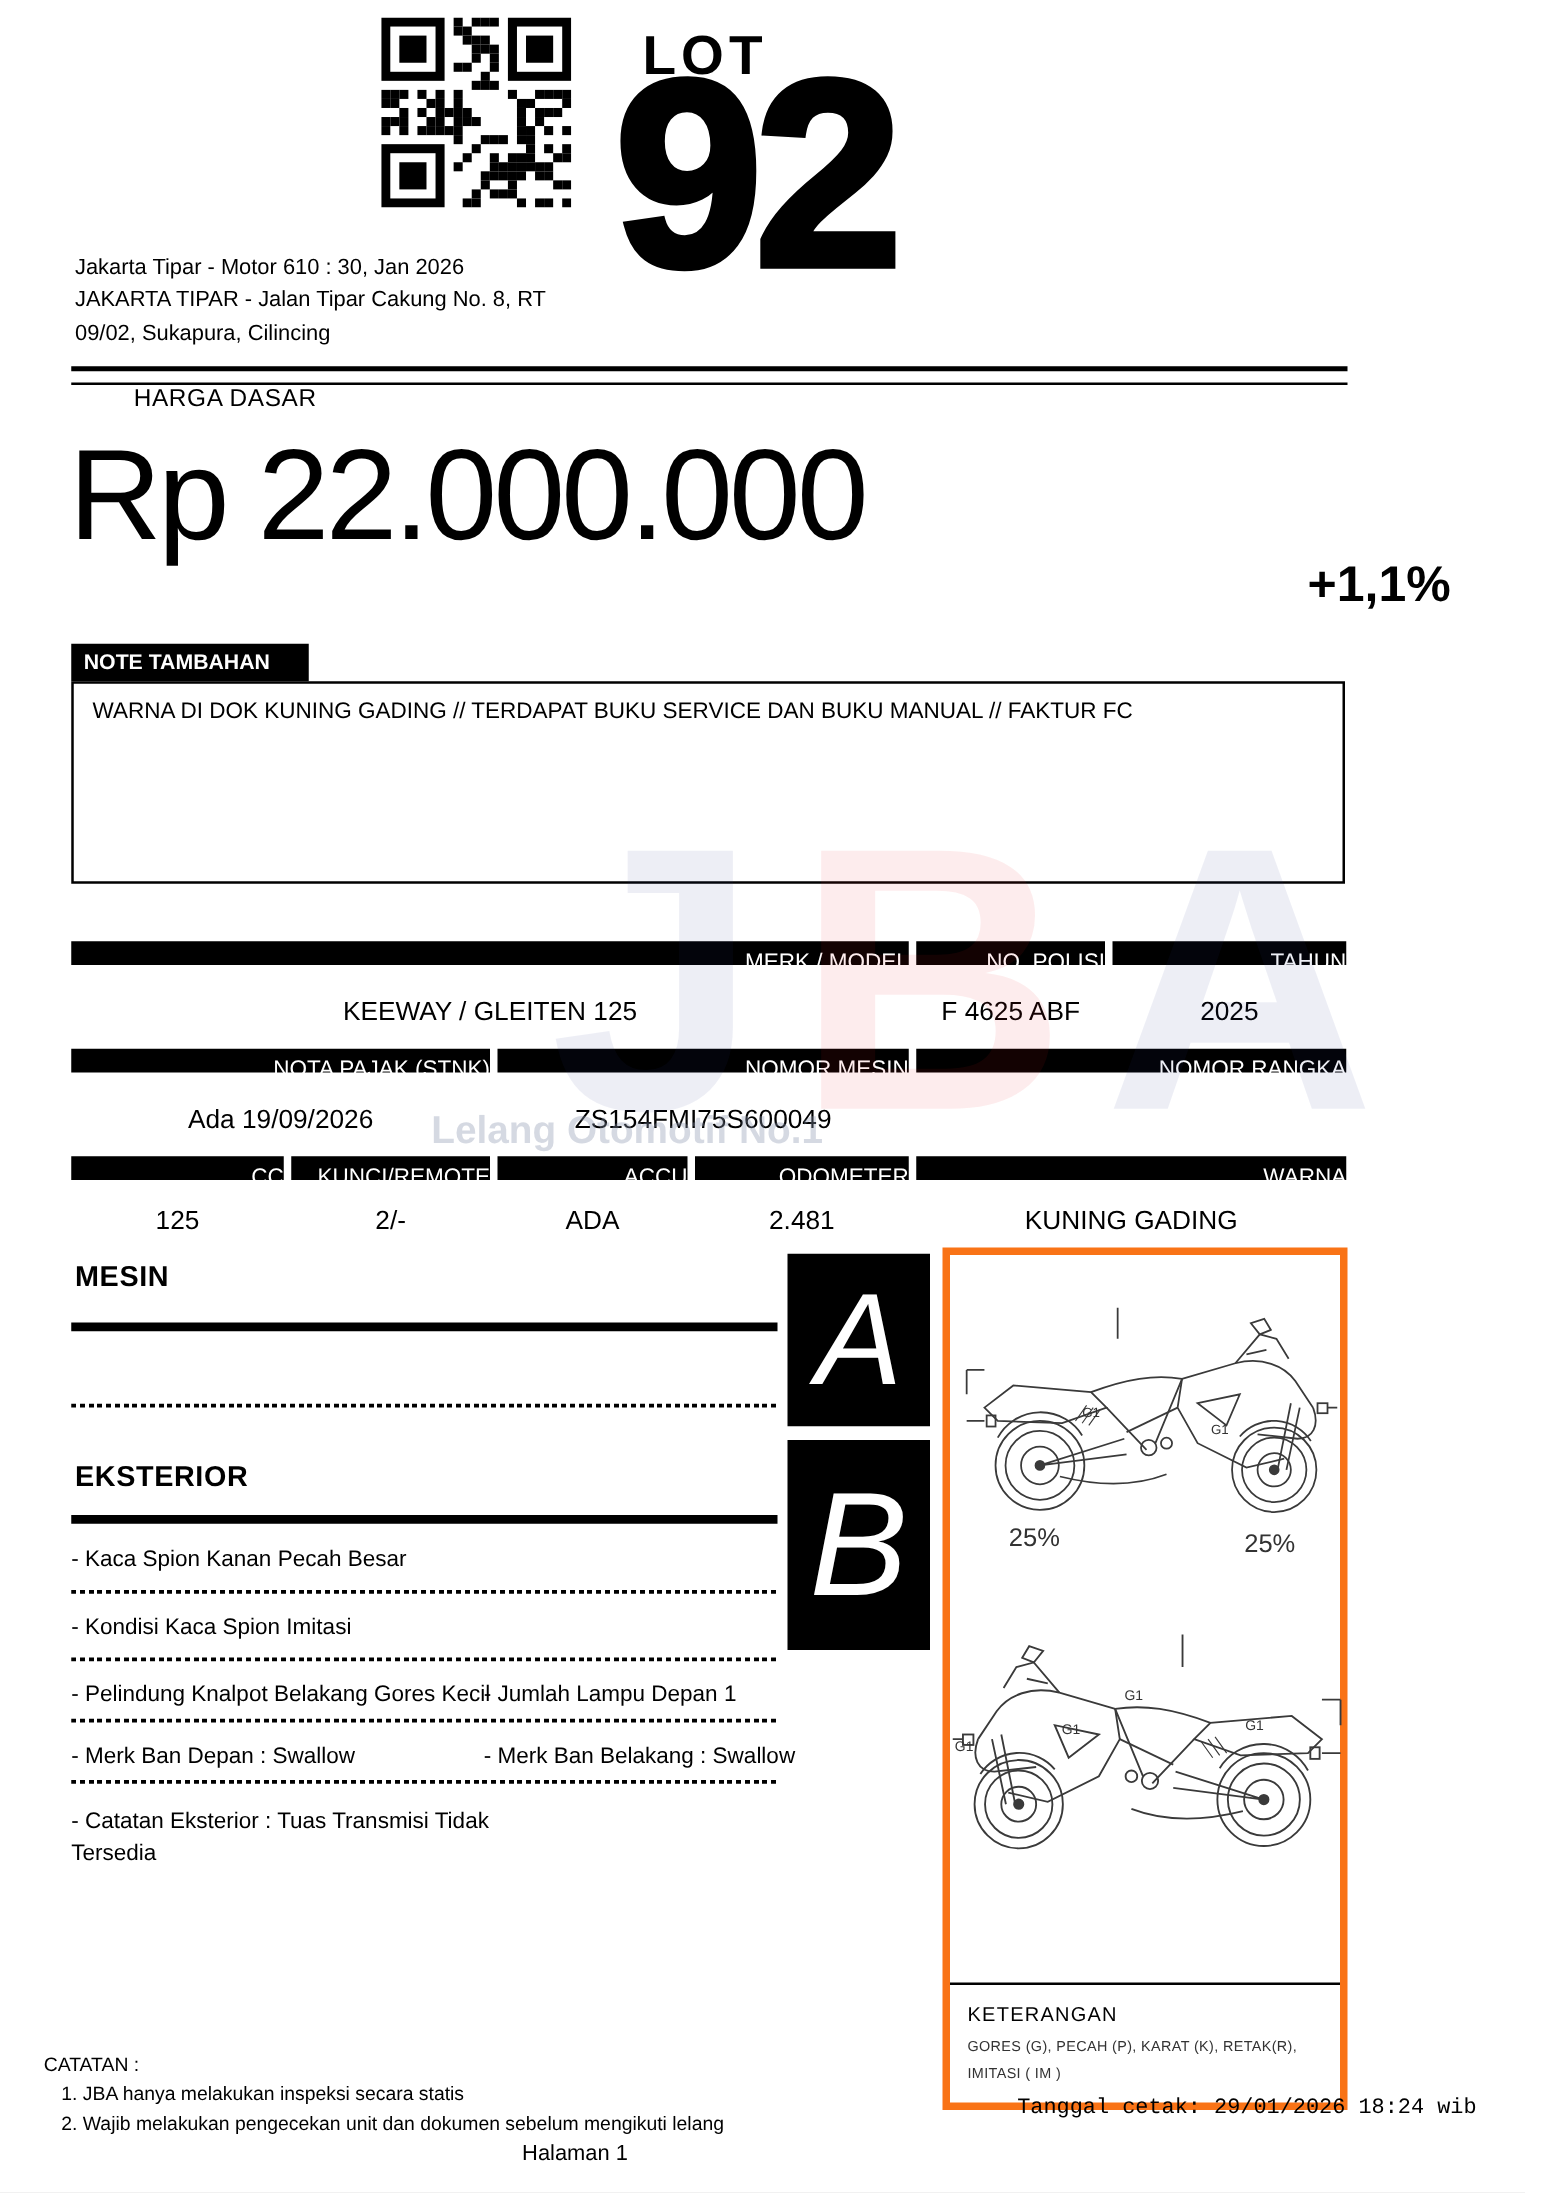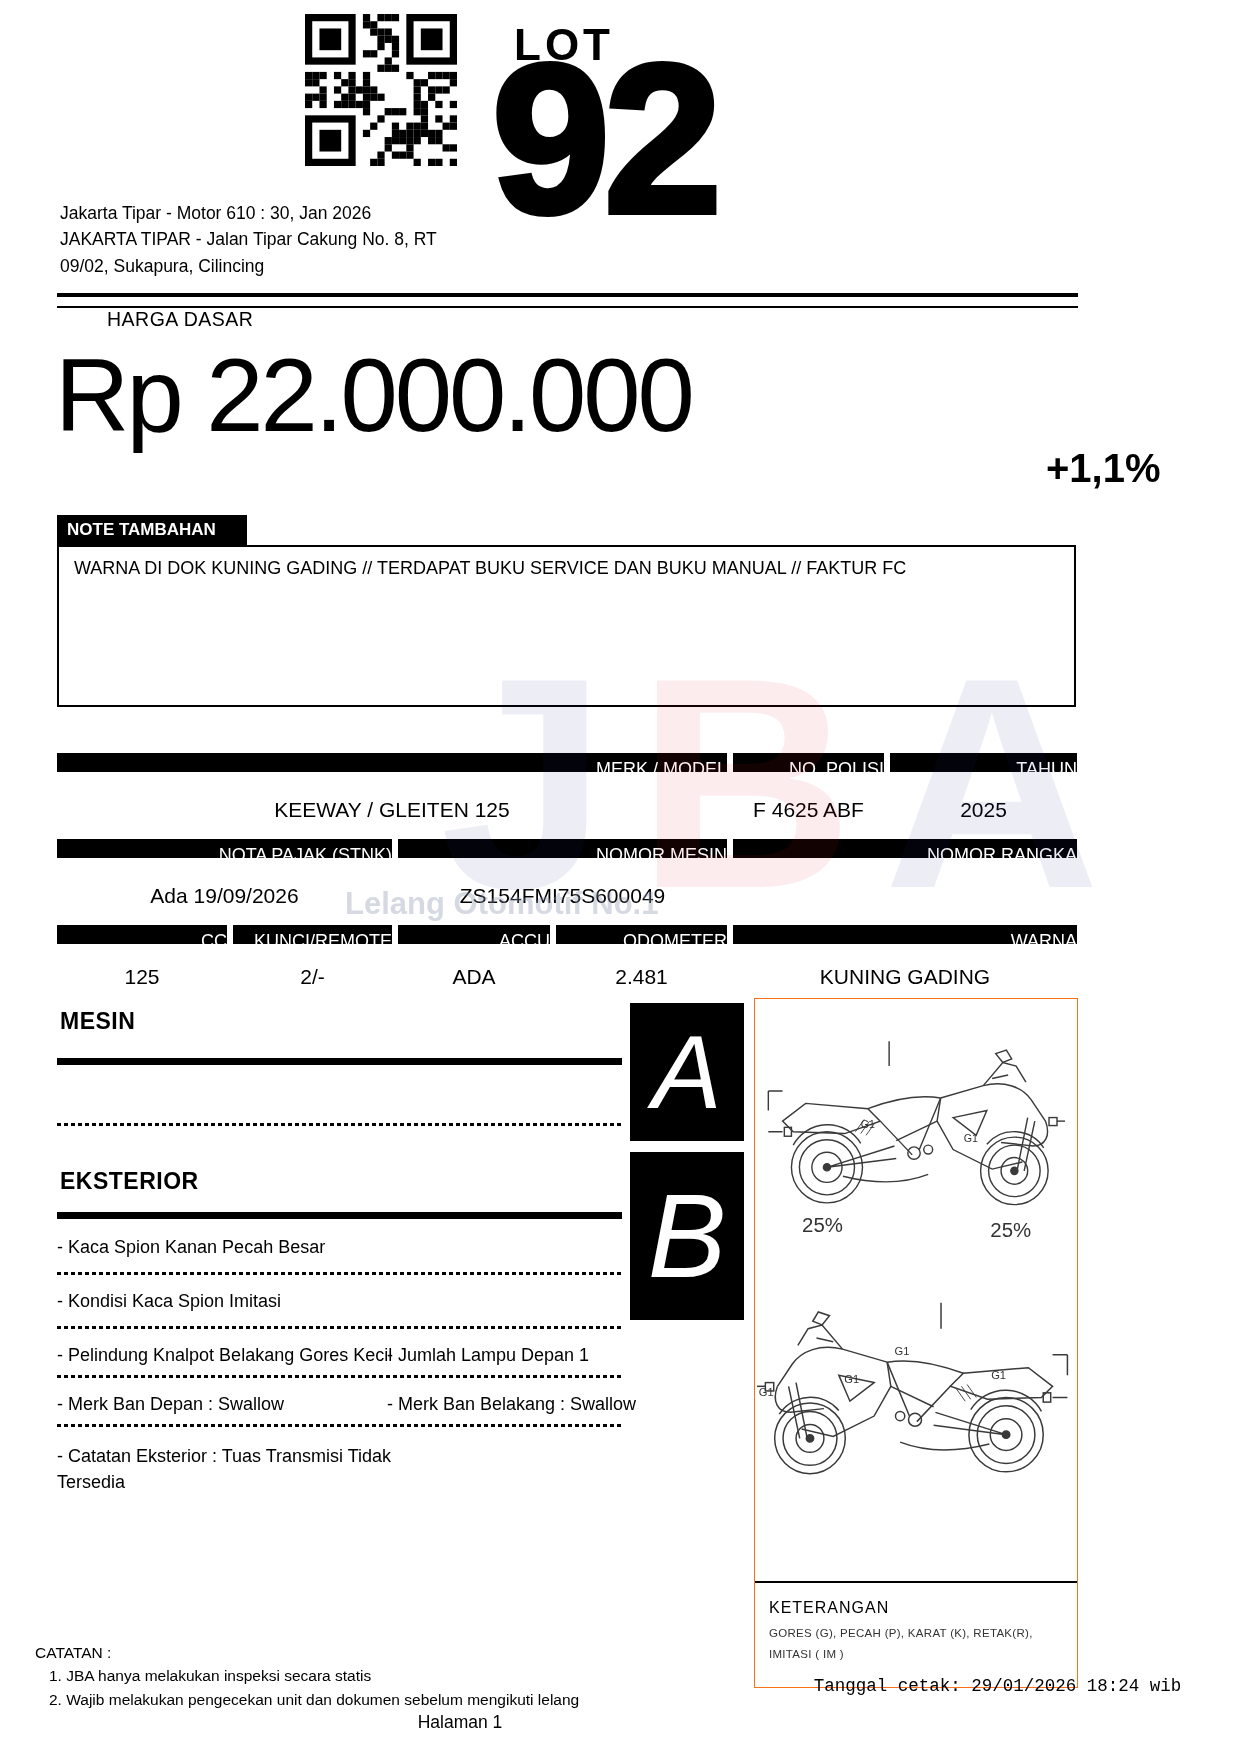--- a/index.html
+++ b/index.html
@@ -40,21 +40,21 @@
   .dotline{height:3px;width:565px;
            background:repeating-linear-gradient(90deg,#000 0 4px,transparent 4px 7px);}
   .item{font-size:18px;}
   .item-right{left:387px;}
   
   .grade-box{left:630px;width:114px;background:#000;color:#fff;display:flex;
              align-items:center;justify-content:center;font-style:italic;}
   .grade-a{top:1003px;height:138px;font-size:104px;}
   .grade-b{top:1152px;height:168px;font-size:118px;}
   
-  .panel{left:754px;top:998px;width:324px;height:690px;border:1px solid #f97316;box-sizing:border-box;}
+  .panel{left:754px;top:998px;width:324px;height:690px;border:6px solid #f97316;box-sizing:border-box;}
   .bike1{position:absolute;left:8px;top:14px;width:302px;height:250px;}
   .bike2{position:absolute;left:2px;top:282px;width:316px;height:232px;}
   .legend-divider{position:absolute;left:0;top:582px;width:100%;border-top:2px solid #000;}
   .legend{position:absolute;left:14px;top:600px;width:292px;}
   .legend-title{font-size:16px;letter-spacing:1px;margin-bottom:6px;}
   .legend-line{font-size:11.5px;color:#333;letter-spacing:.3px;line-height:1.8;}
   svg text{font-family:"Liberation Sans","DejaVu Sans",sans-serif;fill:#333;}
   
   .wm{pointer-events:none;z-index:3;}
   .wm-letters{left:440px;top:610px;font-size:300px;font-weight:bold;letter-spacing:30px;opacity:.08;}

